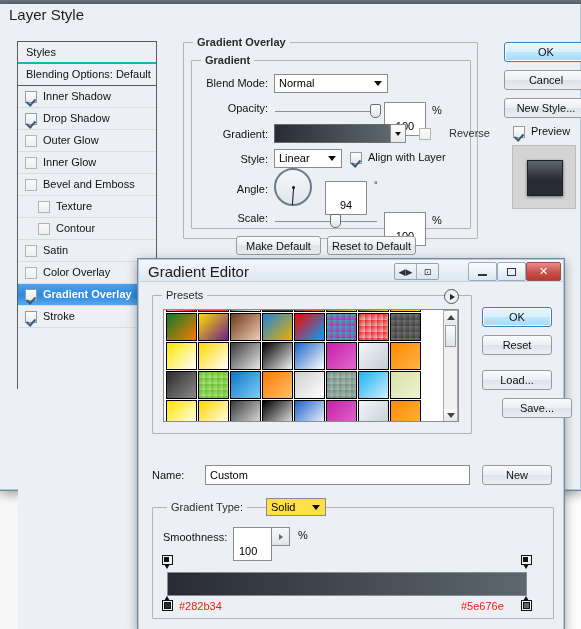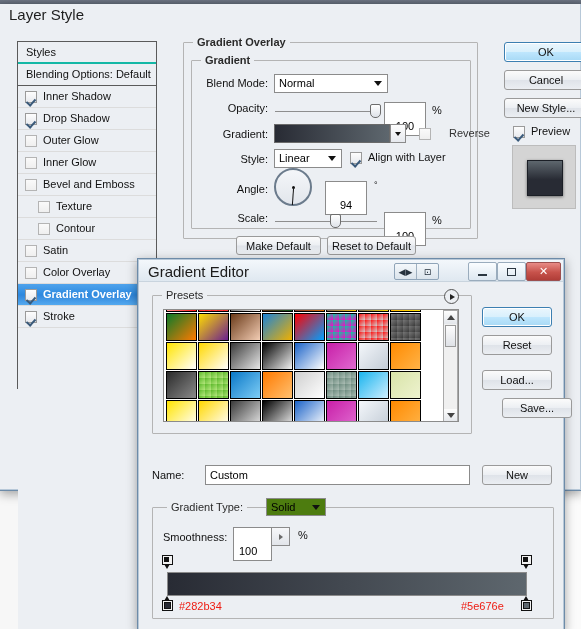--- a/index.html
+++ b/index.html
@@ -375,21 +375,21 @@
     <div class="btn" style="left:344px;top:76px;width:70px;height:20px;">Reset</div>
     <div class="btn" style="left:344px;top:111px;width:70px;height:20px;">Load...</div>
     <div class="btn" style="left:364px;top:139px;width:70px;height:20px;">Save...</div>
 
     <span class="lbl-l" style="left:14px;top:210px;">Name:</span>
     <div class="field" style="left:67px;top:206px;width:265px;height:20px;line-height:16px;">Custom</div>
     <div class="btn" style="left:344px;top:206px;width:70px;height:20px;">New</div>
 
     <div class="group" style="left:14px;top:248px;width:400px;height:110px;">
       <span class="group-label" style="font-weight:normal;left:14px;">Gradient Type:</span>
-      <div class="combo" style="left:113px;top:-10px;width:60px;height:18px;background:#4d7c0f;">
+      <div class="combo" style="left:113px;top:-10px;width:60px;height:18px;background:#fde047;">
         <span>Solid</span>
         <span class="arrow"></span>
       </div>
 
       <span class="lbl-l" style="left:10px;top:23px;">Smoothness:</span>
       <div class="field center" style="left:80px;top:19px;width:39px;height:19px;text-align:left;padding-left:5px;">100</div>
       <div class="spin" style="left:119px;top:19px;width:18px;height:19px;"></div>
       <span class="lbl-l" style="left:145px;top:21px;">%</span>
 
       <div class="stop-top" style="left:9px;top:47px;">

